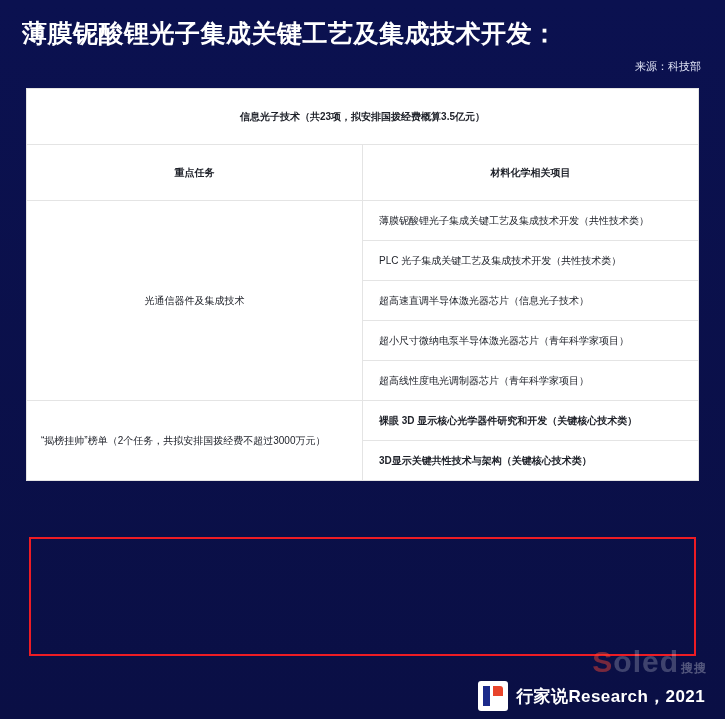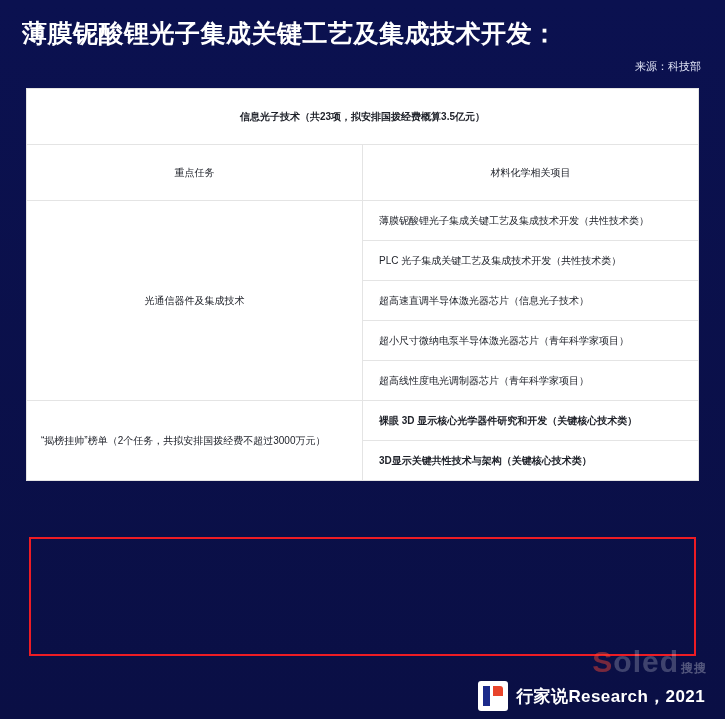--- a/index.html
+++ b/index.html
@@ -64,21 +64,21 @@
     line-height: 1.5;
   }
   .cap-cell {
     text-align: center;
     font-weight: bold;
     font-size: 16px;
     padding: 20px 10px !important;
   }
   .hdr-cell {
     text-align: center;
-    font-weight: normal;
+    font-weight: bold;
     font-size: 16px;
     padding: 20px 26px !important;
   }
   .col-left {
     width: 215px;
   }
   .left-label {
     text-align: center;
     font-size: 14.5px;
   }

